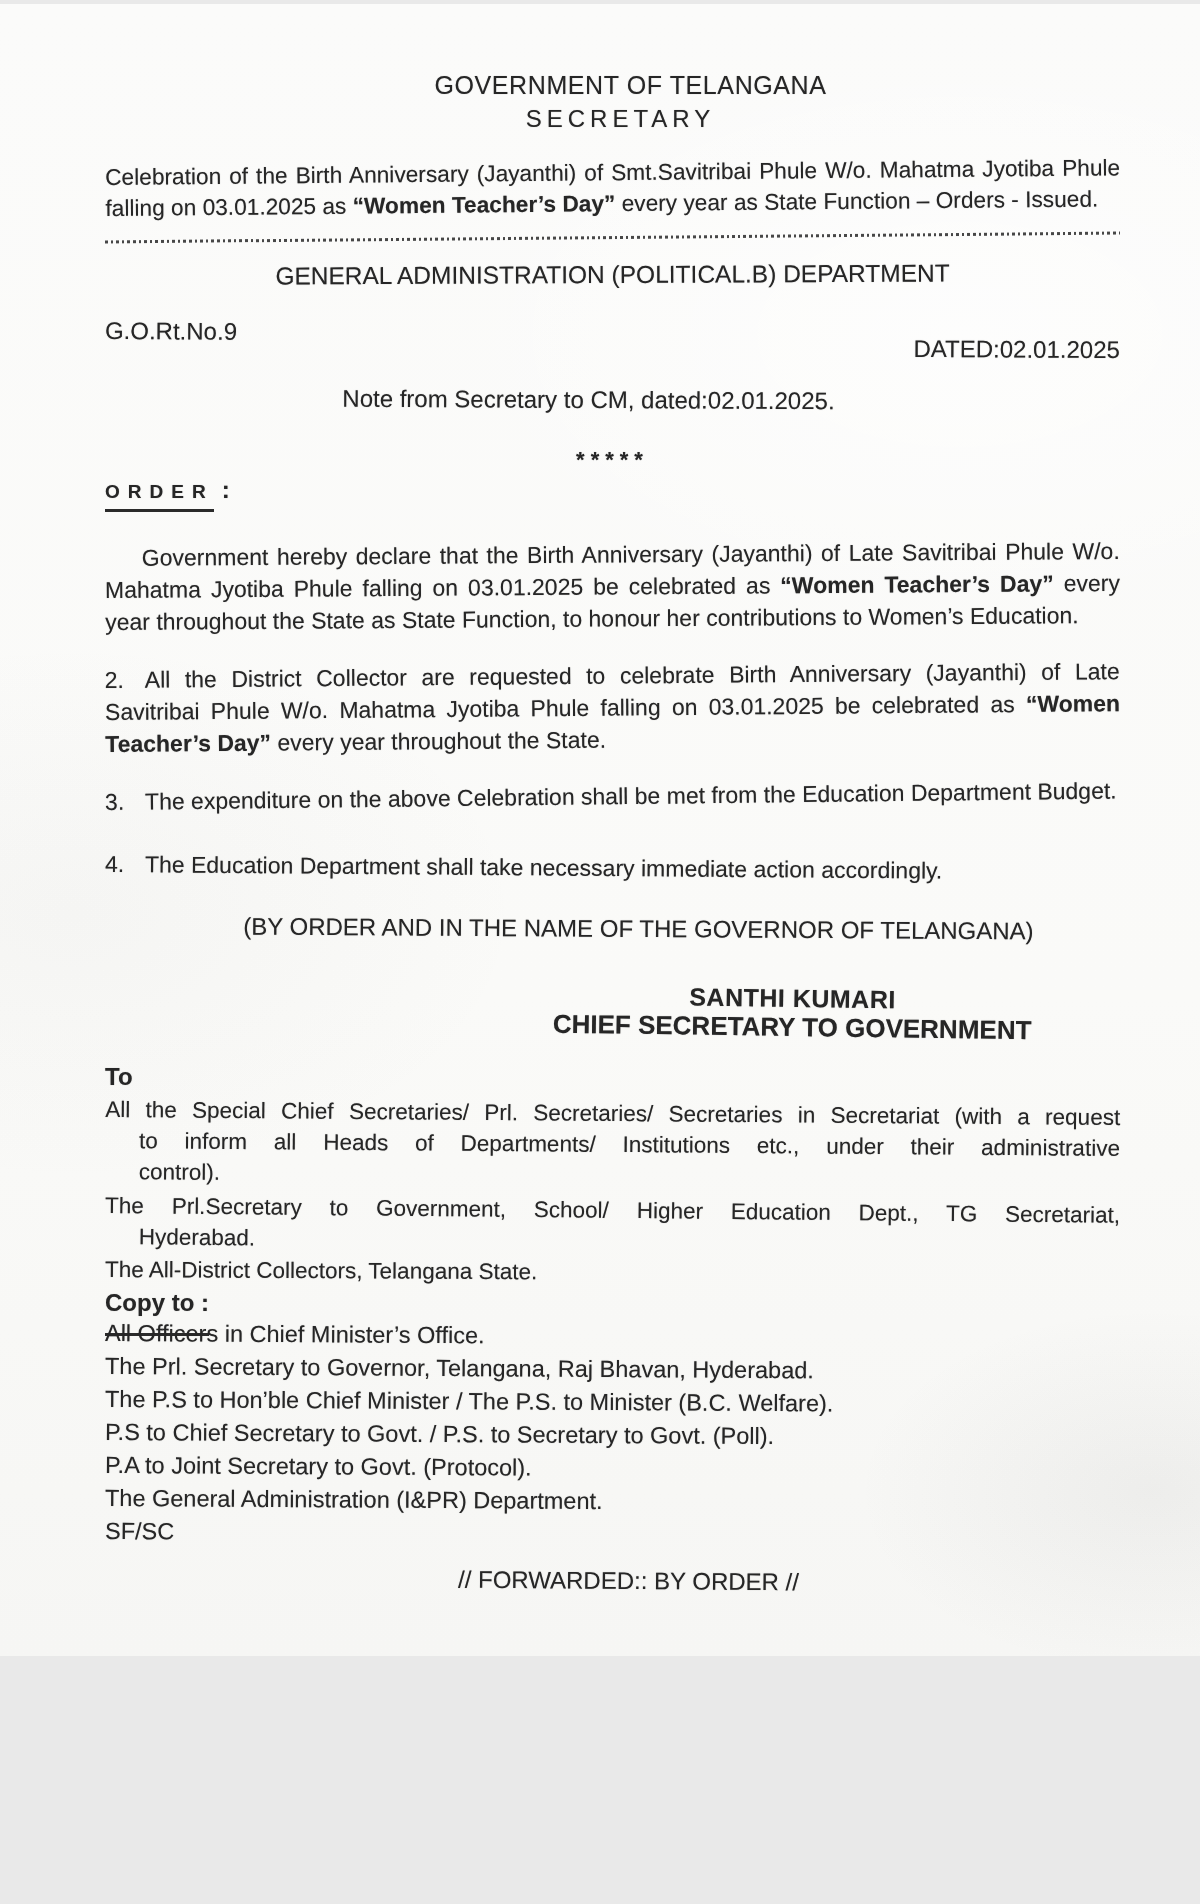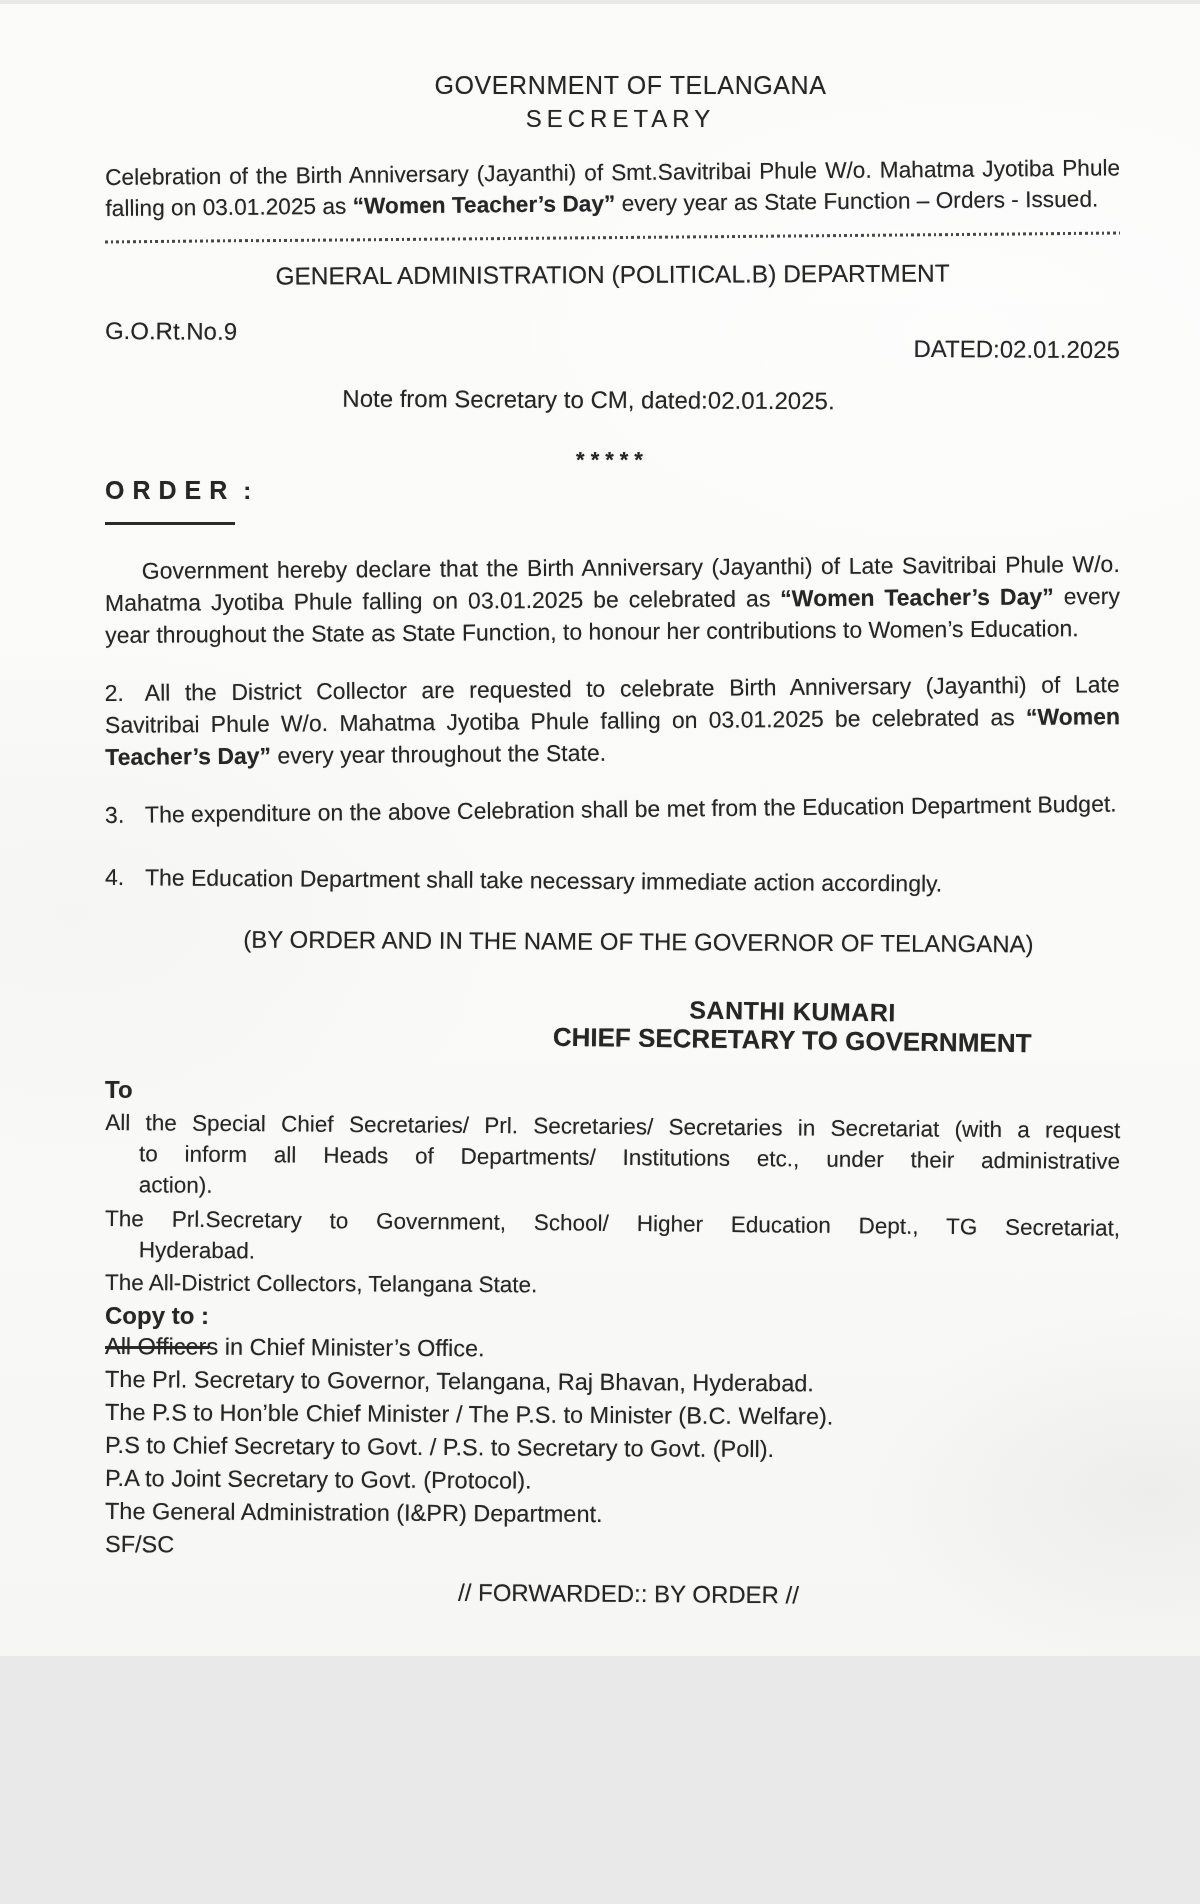--- a/index.html
+++ b/index.html
@@ -41,21 +41,21 @@
   .dept{margin-top:21px;font-size:24.5px;line-height:30px;transform:rotate(-0.25deg);}
 
   .go-row{margin-top:26px;font-size:24px;line-height:30px;display:flex;justify-content:space-between;transform:rotate(0.35deg);transform-origin:left center;}
   .go-date{transform:translateY(13px);}
 
   .note{position:relative;left:-24px;margin-top:39px;font-size:24px;line-height:30px;transform:rotate(0.3deg);}
 
   .stars{margin-top:35px;font-size:22px;line-height:20px;letter-spacing:6px;font-weight:bold;}
 
   .order{margin-top:6px;line-height:28px;}
-  .order-word{display:inline-block;font-size:25px;font-weight:bold;letter-spacing:8px;border-bottom:3px solid #2b2b2b;padding-bottom:18px;}
+  .order-word{display:inline-block;font-size:19px;font-weight:bold;letter-spacing:8px;border-bottom:3px solid #2b2b2b;padding-bottom:3px;}
   .order-colon{font-size:24px;font-weight:bold;margin-left:8px;}
 
   .para{font-size:23px;line-height:32px;margin:0;transform-origin:left center;}
   .p1{margin-top:30px;text-indent:37px;transform:rotate(-0.4deg);}
   .p2{margin-top:26px;transform:rotate(-0.5deg);}
   .p3{margin-top:26px;transform:rotate(-0.65deg);}
   .p4{margin-top:30px;transform:rotate(0.45deg);}
   .pnum{display:inline-block;width:40px;}
 
   .byorder{position:relative;left:26px;margin-top:34px;font-size:24px;line-height:30px;transform:rotate(0.35deg);}
@@ -119,21 +119,21 @@
 
     <div class="c byorder">(BY ORDER AND IN THE NAME OF THE GOVERNOR OF TELANGANA)</div>
 
     <div class="signatory">
       <div class="sg-name">SANTHI KUMARI</div>
       <div class="sg-title">CHIEF SECRETARY TO GOVERNMENT</div>
     </div>
 
     <div class="to-label">To</div>
 
-    <div class="to-item to-1 hang28 jl"><span>All the Special Chief Secretaries/ Prl. Secretaries/ Secretaries in Secretariat (with a request</span><br><span>to inform all Heads of Departments/ Institutions etc., under their administrative</span><br><span>action).</span></div>
+    <div class="to-item to-1 hang28 jl"><span>All the Special Chief Secretaries/ Prl. Secretaries/ Secretaries in Secretariat (with a request</span><br><span>to inform all Heads of Departments/ Institutions etc., under their administrative</span><br><span>control).</span></div>
 
     <div class="to-item to-2 hang28 jl"><span>The Prl.Secretary to Government, School/ Higher Education Dept., TG Secretariat,</span><br><span>Hyderabad.</span></div>
 
     <div class="to-item to-3"><span>The All-District Collectors, Telangana State.</span></div>
 
     <div class="copy-label"><span class="u">Copy to :</span></div>
 
     <div class="copy-item">All Officers in Chief Minister’s Office.</div>
     <div class="copy-item">The Prl. Secretary to Governor, Telangana, Raj Bhavan, Hyderabad.</div>
     <div class="copy-item">The P.S to Hon’ble Chief Minister / The P.S. to Minister (B.C. Welfare).</div>

